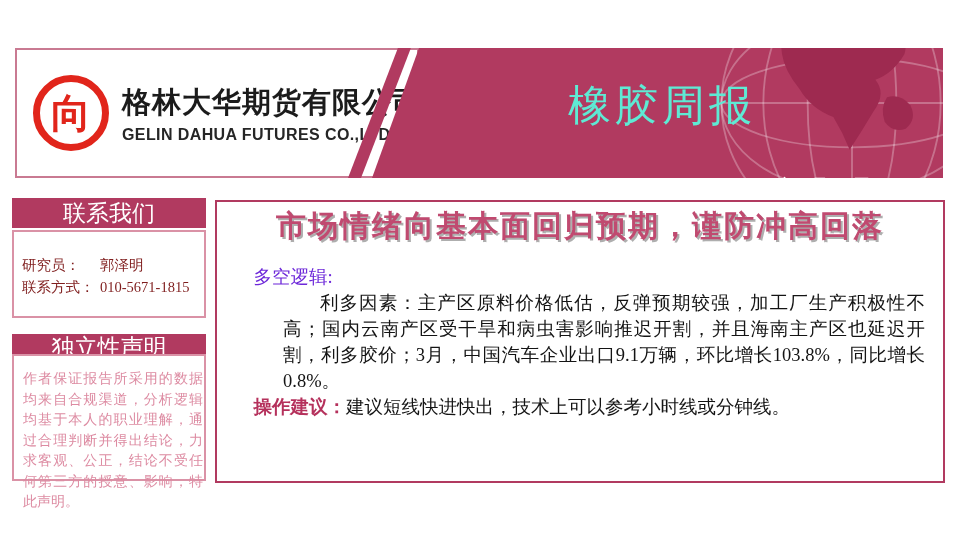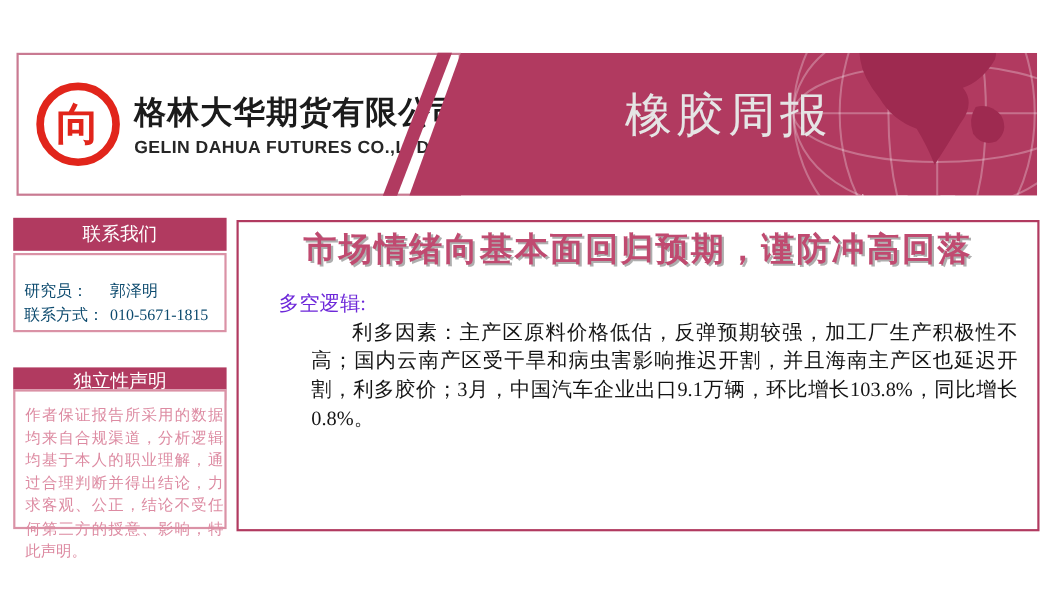--- a/index.html
+++ b/index.html
@@ -14,33 +14,33 @@
   .logo-ring{flex:0 0 auto;width:62px;height:62px;border:7px solid #e1251b;border-radius:50%;
              display:flex;align-items:center;justify-content:center;
              color:#e1251b;font-weight:bold;font-size:40px;line-height:1;}
   .co-cn{font-size:29px;font-weight:bold;color:#1b1b1b;letter-spacing:1px;white-space:nowrap;}
   .co-en{font-size:16px;font-weight:bold;color:#262626;letter-spacing:.4px;margin-top:3px;white-space:nowrap;}
   .stripe{position:absolute;left:333px;top:0;width:13px;height:130px;background:#b13a60;
           transform:skewX(-21deg);transform-origin:left bottom;}
   .band{position:absolute;left:357px;top:0;width:571px;height:130px;background:#b13a60;
         clip-path:polygon(47px 0,100% 0,100% 100%,0 100%);overflow:hidden;}
   .band-title{position:absolute;left:196px;top:33px;font-size:43px;line-height:1.15;
-              color:#e5e5e5;letter-spacing:4px;white-space:nowrap;}
+              color:#5eead4;letter-spacing:4px;white-space:nowrap;}
   .band-date{position:absolute;left:362px;top:99px;font-size:20px;color:#fff;white-space:nowrap;margin-top:26px;}
   .globe{position:absolute;left:340px;top:-85px;}
 
   
   .sidebar{position:absolute;left:12px;top:198px;width:194px;}
   .side-h{position:absolute;left:0;width:194px;height:30px;background:#b13a60;color:#fff;
-          text-align:center;font-size:17px;line-height:30px;box-sizing:border-box;}
+          text-align:center;font-size:23px;line-height:30px;box-sizing:border-box;}
   .side-box{position:absolute;left:0;width:194px;background:#fff;border:2px solid #da92a6;
             box-sizing:border-box;}
   .contact-h{top:0;}
-  .contact-box{top:32px;height:72px;padding:22px 6px 0 8px;font-size:14.5px;line-height:22px;
-               color:#0c4a6e;font-family:"Liberation Serif",serif;}
+  .contact-box{top:32px;height:88px;padding:22px 6px 0 8px;font-size:14.5px;line-height:22px;
+               color:#7f1d1d;font-family:"Liberation Serif",serif;}
   .crow{display:flex;white-space:nowrap;}
   .clabel{flex:0 0 78px;}
   .indep-h{top:136px;font-family:Liberation Mono, monospace;}
   .indep-box{top:156px;height:127px;padding:13px 1px 0 9px;font-size:14px;line-height:20.5px;
              color:#dd8ba2;font-family:"Liberation Serif",serif;text-align:justify;}
 
   
   .main{position:absolute;left:215px;top:200px;width:730px;height:283px;background:#fff;
         border:2px solid #b13a60;box-sizing:border-box;padding:3px 18px 0 18px;}
   .headline{text-align:center;font-size:30px;font-weight:bold;color:#c04a70;letter-spacing:2px;
@@ -116,17 +116,20 @@
 
   <div class="main">
     <div class="headline">市场情绪向基本面回归预期，谨防冲高回落</div>
 
     <div class="body-txt">
       <div class="lead">多空逻辑:</div>
 
       <div class="para">利多因素：主产区原料价格低估，反弹预期较强，加工厂生产积极性不高；国内云南产区受干旱和病虫害影响推迟开割，并且海南主产区也延迟开割，利多胶价；3月，中国汽车企业出口9.1万辆，环比增长103.8%，同比增长0.8%。</div>
 
 
+      <div class="advice">
+        <span class="lbl">操作建议：</span><span>建议短线快进快出，技术上可以参考小时线或分钟线。</span>
+      </div>
 
     </div>
   </div>
 
 </div>
 
 </body></html>

